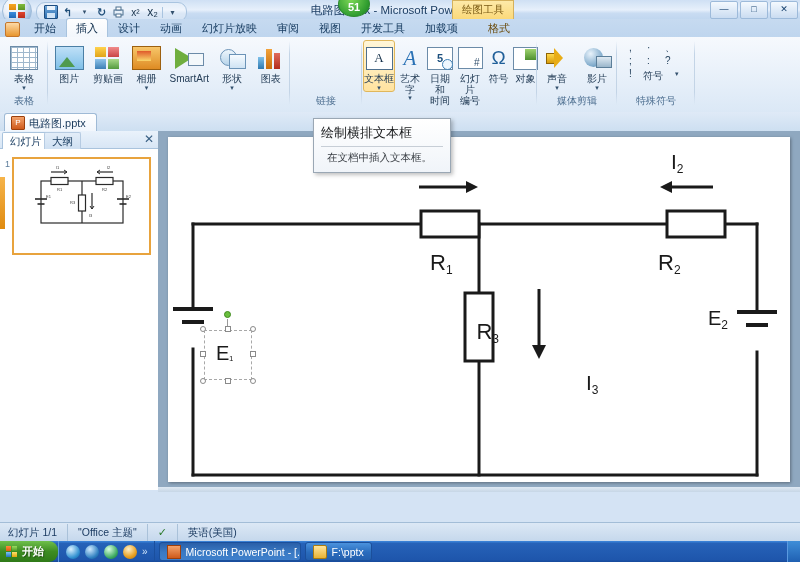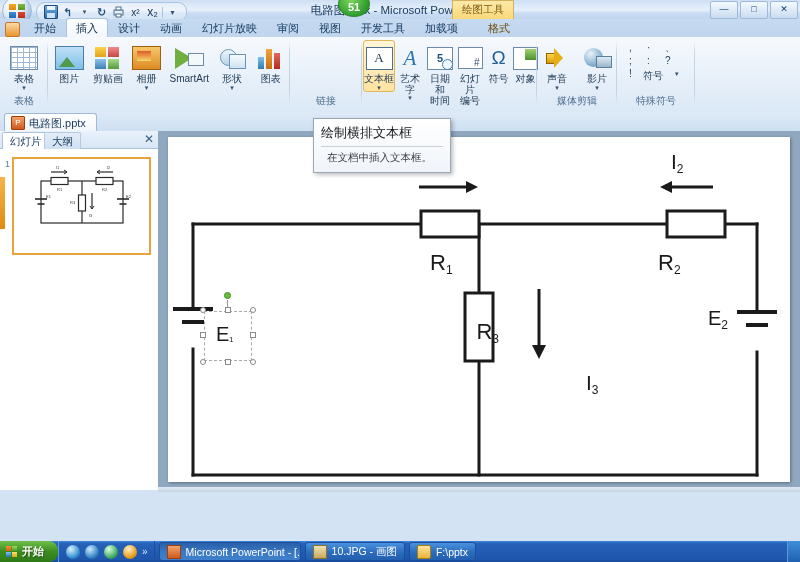--- a/index.html
+++ b/index.html
@@ -604,62 +604,66 @@
           <text x="264" y="32" font-size="21">I<tspan font-size="12" dy="4">1</tspan></text>
           <text x="503" y="32" font-size="21">I<tspan font-size="12" dy="4">2</tspan></text>
           <text x="418" y="253" font-size="21">I<tspan font-size="12" dy="4">3</tspan></text>
           <text x="262" y="133" font-size="22">R<tspan font-size="12" dy="4">1</tspan></text>
           <text x="490" y="133" font-size="22">R<tspan font-size="12" dy="4">2</tspan></text>
           <text x="331" y="202" font-size="22" text-anchor="end">R<tspan font-size="12" dy="4">3</tspan></text>
           <text x="560" y="188" font-size="20" text-anchor="end">E<tspan font-size="12" dy="4">2</tspan></text>
         </g>
       </svg>
 
-      <div class="sel-box" style="left:36px;top:174px;width:48px;height:50px;">
+      <div class="sel-box" style="left:36px;top:193px;width:48px;height:50px;">
         <div class="sel-dash"></div>
         <div style="position:absolute;left:12px;top:12px;font-size:20px;color:#1a1a1a;line-height:22px;">E<span style="font-size:12px;">₁</span></div>
         <div class="rot-stem" style="left:23px;top:-11px;height:11px;"></div>
         <div class="rot" style="left:20px;top:-19px;"></div>
         <div class="h circ-h" style="left:-4px;top:-4px;"></div>
         <div class="h" style="left:21px;top:-4px;"></div>
         <div class="h circ-h" style="right:-4px;top:-4px;"></div>
         <div class="h" style="left:-4px;top:21px;"></div>
         <div class="h" style="right:-4px;top:21px;"></div>
         <div class="h circ-h" style="left:-4px;bottom:-4px;"></div>
         <div class="h" style="left:21px;bottom:-4px;"></div>
         <div class="h circ-h" style="right:-4px;bottom:-4px;"></div>
       </div>
 
     </div>
   </div>
 
   <div class="scroll-strip" style="left:158px"></div>
 
+  <div class="statusbar">
+    <div class="sb-cell">幻灯片 1/1</div>
+    <div class="sb-cell">"Office 主题"</div>
+    <div class="sb-cell">
+      <span class="spell-ico">✓</span>
+    </div>
+    <div class="sb-cell" style="border-right:none">英语(美国)</div>
+  </div>
 
   <div class="taskbar">
     <div class="startbtn">
       <span class="flag"></span>
       <span>开始</span>
     </div>
     <div class="qlaunch">
       <span class="qi2 qi-net"></span>
       <span class="qi2 qi-ie"></span>
       <span class="qi2 qi-ie" style="background:radial-gradient(circle at 35% 30%,#d9ffe0,#3aa85f 65%,#1b6b36)"></span>
       <span class="qi2 qi-qq"></span>
       <span class="chev">»</span>
     </div>
     <div class="tbtn pressed">
       <span class="tico tico-ppt"></span>
       <span>Microsoft PowerPoint - [...</span>
     </div>
     <div class="tbtn">
-      <span class="tico tico-paint"></span>
-      <span>10.JPG - 画图</span>
-    </div>
-    <div class="tbtn">
       <span class="tico tico-fold"></span>
       <span>F:\pptx</span>
     </div>
     <div class="tray"></div>
   </div>
 
   <div class="tooltip">
     <div class="tt-title">绘制横排文本框</div>
     <div class="tt-sep"></div>
     <div class="tt-body">在文档中插入文本框。</div>

